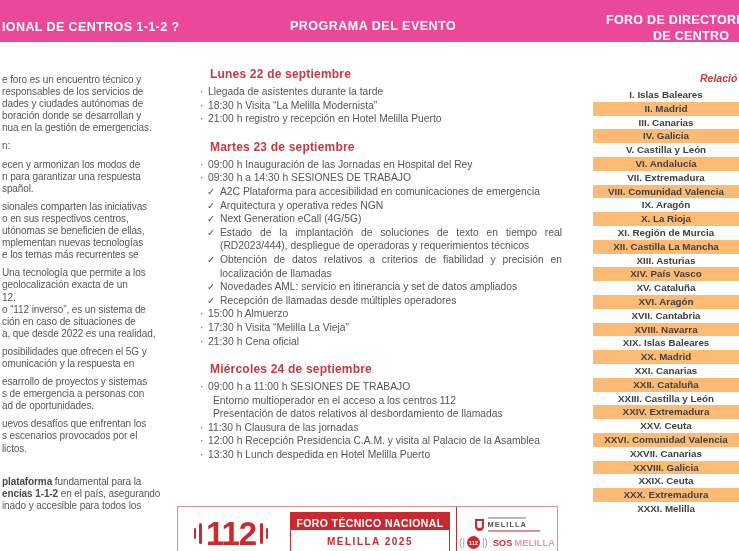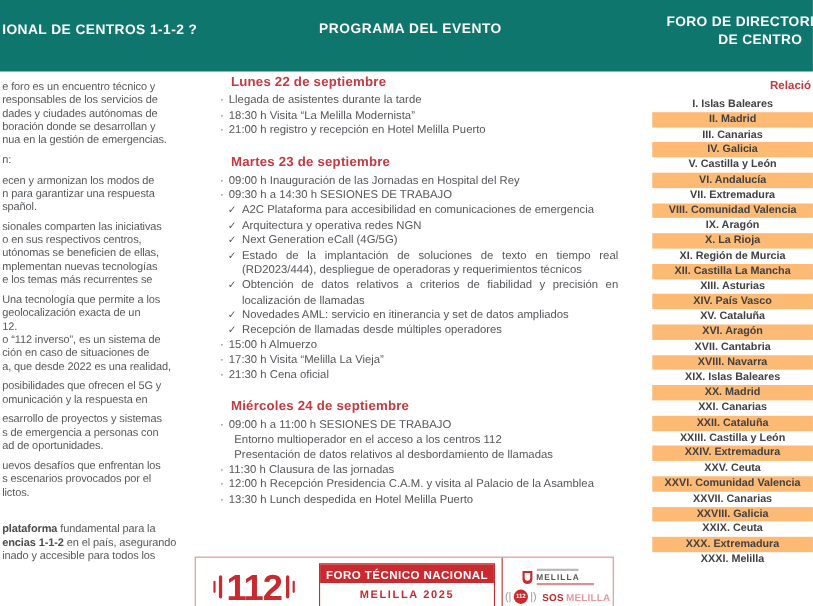--- a/index.html
+++ b/index.html
@@ -4,21 +4,21 @@
 <style>
   * { margin:0; padding:0; box-sizing:border-box; }
   html,body { width:739px; height:551px; }
   body {
     position:relative; overflow:hidden; background:#ffffff;
     font-family:"Liberation Sans","DejaVu Sans",sans-serif;
     color:#57585A; -webkit-font-smoothing:antialiased;
   }
 
   
-  .band { position:absolute; left:0; top:0; width:739px; height:65px; background:#0f766e; }
+  .band { position:absolute; left:0; top:0; width:739px; height:42px; background:#ec4899; }
   .band-left {
     position:absolute; left:2px; top:20px; color:#fff; font-weight:bold;
     font-size:12.5px; letter-spacing:.4px; white-space:nowrap;
   }
   .band-center {
     position:absolute; left:290px; top:19px; width:160px; text-align:center;
     color:#fff; font-weight:bold; font-size:12.5px; letter-spacing:.5px; white-space:nowrap;
   }
   .band-right { position:absolute; left:606px; top:13px; color:#fff; font-weight:bold; font-size:12.5px; letter-spacing:.3px; }
   .band-right .l1 { white-space:nowrap; }
@@ -39,21 +39,21 @@
   .pitem .marker { flex:0 0 auto; text-align:left; color:#55565A; }
   .pitem.bullet .marker { width:8px; }
   .pitem.check  { padding-left:7px; }
   .pitem.check .marker { width:13px; font-size:9.5px; }
   .pitem.plain  { padding-left:6px; }
   .pitem.plain .marker { width:7px; }
   .pitem .ptext { flex:1 1 auto; }
   .pitem.check .ptext { text-align:justify; }
 
   
-  .relacion { position:absolute; left:700px; top:72px; color:#C63940; font-weight:bold; font-size:10.5px; white-space:nowrap; }
+  .relacion { position:absolute; left:700px; top:72px; color:#C63940; font-weight:bold; font-size:10.5px; white-space:nowrap;font-style:italic; }
   .regions { position:absolute; left:593px; top:88px; width:146px; }
   .region {
     height:13.8px; line-height:13.8px; text-align:center; white-space:nowrap;
     font-size:9.8px; font-weight:bold; color:#414042; letter-spacing:0;
   }
   .region.hl { background:#fdba74; }
 
   
   .banner {
     position:absolute; left:177px; top:489px; width:381px; height:54px;

